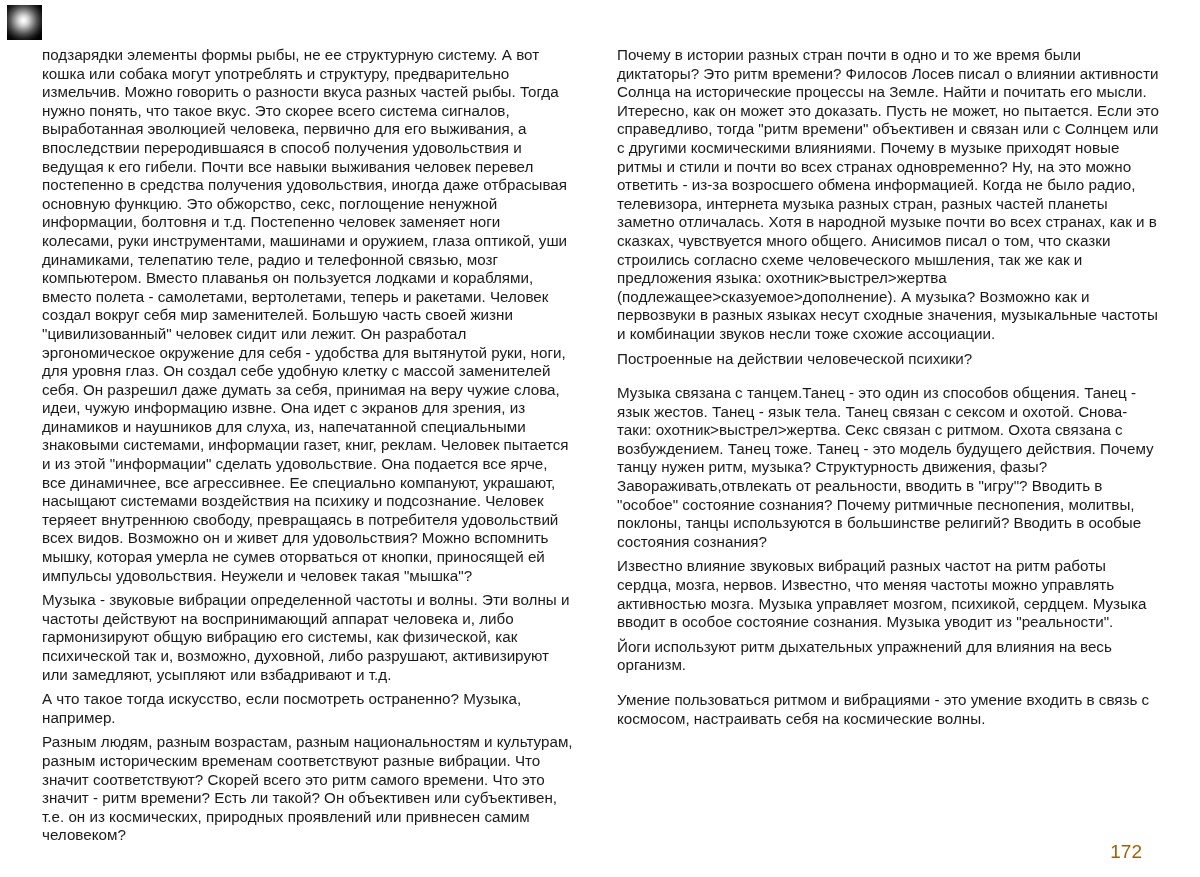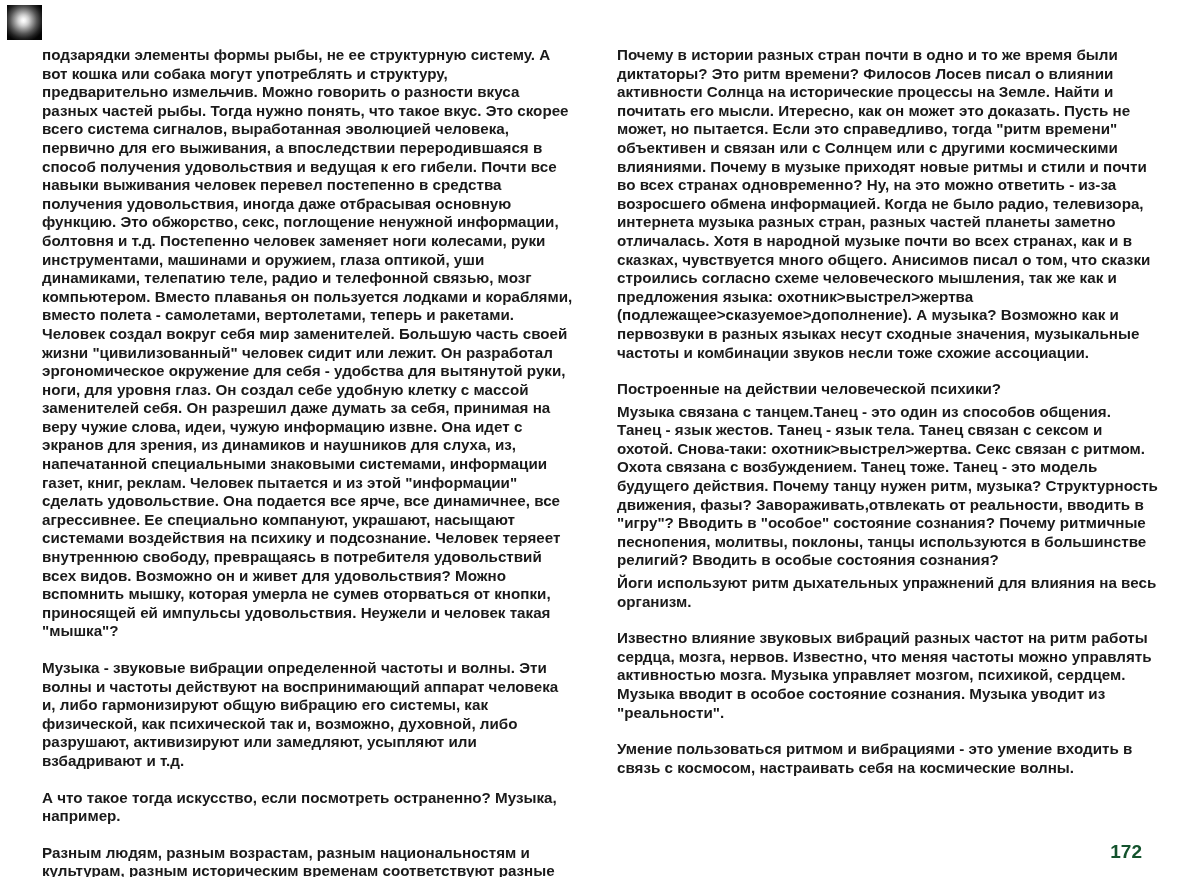--- a/index.html
+++ b/index.html
@@ -13,21 +13,20 @@
     font-family: "Liberation Sans", sans-serif;
     overflow: hidden;
     position: relative;
   }
 
   #page {
     position: relative;
     width: 1200px;
     height: 877px;
     background: #ffffff;
-    font-weight: bold;
   }
 
   
   #glow-mark {
     position: absolute;
     left: 7px;
     top: 5px;
     width: 35px;
     height: 35px;
     background: #000000;
@@ -76,34 +75,34 @@
     width: 542px;
   }
 
   .para {
     margin: 0;
     padding: 0;
     white-space: pre-wrap;
   }
 
   .para + .para {
-    margin-top: 18px;
+    margin-top: 6px;
   }
 
   .para.tight + .para.tight {
-    margin-top: 4px;
+    margin-top: 16px;
   }
 
   #page-number {
     position: absolute;
     right: 58px;
     top: 841px;
     font-size: 19px;
     line-height: 22px;
-    color: #14532d;
+    color: #a16207;
     font-family: "Liberation Sans", sans-serif;
     text-align: right;
     width: 60px;
   }
 </style>
 </head>
 <body>
 
 <div id="page">
 
@@ -117,22 +116,22 @@
       <p class="para">подзарядки элементы формы рыбы, не ее структурную систему. А вот кошка или собака могут употреблять и структуру, предварительно измельчив. Можно говорить о разности вкуса разных частей рыбы. Тогда нужно понять, что такое вкус. Это скорее всего система сигналов, выработанная эволюцией человека, первично для его выживания, а впоследствии переродившаяся в способ получения удовольствия и ведущая к его гибели. Почти все навыки выживания человек перевел постепенно в средства получения удовольствия, иногда даже отбрасывая основную функцию. Это обжорство, секс, поглощение ненужной информации, болтовня и т.д. Постепенно человек заменяет ноги колесами, руки инструментами, машинами и оружием, глаза оптикой, уши динамиками, телепатию теле, радио и телефонной связью, мозг компьютером. Вместо плаванья он пользуется лодками и кораблями, вместо полета - самолетами, вертолетами, теперь и ракетами. Человек создал вокруг себя мир заменителей. Большую часть своей жизни "цивилизованный" человек сидит или лежит. Он разработал эргономическое окружение для себя - удобства для вытянутой руки, ноги, для уровня глаз. Он создал себе удобную клетку с массой заменителей себя. Он разрешил даже думать за себя, принимая на веру чужие слова, идеи, чужую информацию извне. Она идет с экранов для зрения, из динамиков и наушников для слуха, из, напечатанной специальными знаковыми системами, информации газет, книг, реклам. Человек пытается и из этой "информации" сделать удовольствие. Она подается все ярче, все динамичнее, все агрессивнее. Ее специально компануют, украшают, насыщают системами воздействия на психику и подсознание. Человек теряеет внутреннюю свободу, превращаясь в потребителя удовольствий всех видов. Возможно он и живет для удовольствия? Можно вспомнить мышку, которая умерла не сумев оторваться от кнопки, приносящей ей импульсы удовольствия. Неужели и человек такая "мышка"?</p>
       <p class="para">Музыка - звуковые вибрации определенной частоты и волны. Эти волны и частоты действуют на воспринимающий аппарат человека и, либо гармонизируют общую вибрацию его системы, как физической, как психической так и, возможно, духовной, либо разрушают, активизируют или замедляют, усыпляют или взбадривают и т.д.</p>
       <p class="para">А что такое тогда искусство, если посмотреть остраненно? Музыка, например.</p>
       <p class="para tight">Разным людям, разным возрастам, разным национальностям и культурам, разным историческим временам соответствуют разные вибрации. Что значит соответствуют? Скорей всего это ритм самого времени. Что это значит - ритм времени? Есть ли такой? Он объективен или субъективен, т.е. он из космических, природных проявлений или привнесен самим человеком?</p>
     </div>
 
     <div class="col col-right">
       <p class="para">Почему в истории разных стран почти в одно и то же время были диктаторы? Это ритм времени? Филосов Лосев писал о влиянии активности Солнца на исторические процессы на Земле. Найти и почитать его мысли. Итересно, как он может это доказать. Пусть не может, но пытается. Если это справедливо, тогда "ритм времени" объективен и связан или с Солнцем или с другими космическими влияниями. Почему в музыке приходят новые ритмы и стили и почти во всех странах одновременно? Ну, на это можно ответить - из-за возросшего обмена информацией. Когда не было радио, телевизора, интернета музыка разных стран, разных частей планеты заметно отличалась. Хотя в народной музыке почти во всех странах, как и в сказках, чувствуется много общего. Анисимов писал о том, что сказки строились согласно схеме человеческого мышления, так же как и предложения языка: охотник&gt;выстрел&gt;жертва (подлежащее&gt;сказуемое&gt;дополнение). А музыка? Возможно как и первозвуки в разных языках несут сходные значения, музыкальные частоты и комбинации звуков несли тоже схожие ассоциации.</p>
       <p class="para tight">Построенные на действии человеческой психики?</p>
       <p class="para tight">Музыка связана с танцем.Танец - это один из способов общения. Танец - язык жестов. Танец - язык тела. Танец связан с сексом и охотой. Снова-таки: охотник&gt;выстрел&gt;жертва. Секс связан с ритмом. Охота связана с возбуждением. Танец тоже. Танец - это модель будущего действия. Почему танцу нужен ритм, музыка? Структурность движения, фазы? Завораживать,отвлекать от реальности, вводить в "игру"? Вводить в "особое" состояние сознания? Почему ритмичные песнопения, молитвы, поклоны, танцы используются в большинстве религий? Вводить в особые состояния сознания?</p>
+      <p class="para">Известно влияние звуковых вибраций разных частот на ритм работы сердца, мозга, нервов. Известно, что меняя частоты можно управлять активностью мозга. Музыка управляет мозгом, психикой, сердцем. Музыка вводит в особое состояние сознания. Музыка уводит из "реальности".</p>
       <p class="para tight">Йоги используют ритм дыхательных упражнений для влияния на весь организм.</p>
-      <p class="para">Известно влияние звуковых вибраций разных частот на ритм работы сердца, мозга, нервов. Известно, что меняя частоты можно управлять активностью мозга. Музыка управляет мозгом, психикой, сердцем. Музыка вводит в особое состояние сознания. Музыка уводит из "реальности".</p>
       <p class="para tight">Умение пользоваться ритмом и вибрациями - это умение входить в связь с космосом, настраивать себя на космические волны.</p>
     </div>
 
   </div>
 
   <div id="page-number">172</div>
 
 </div>
 
 </body></html>

